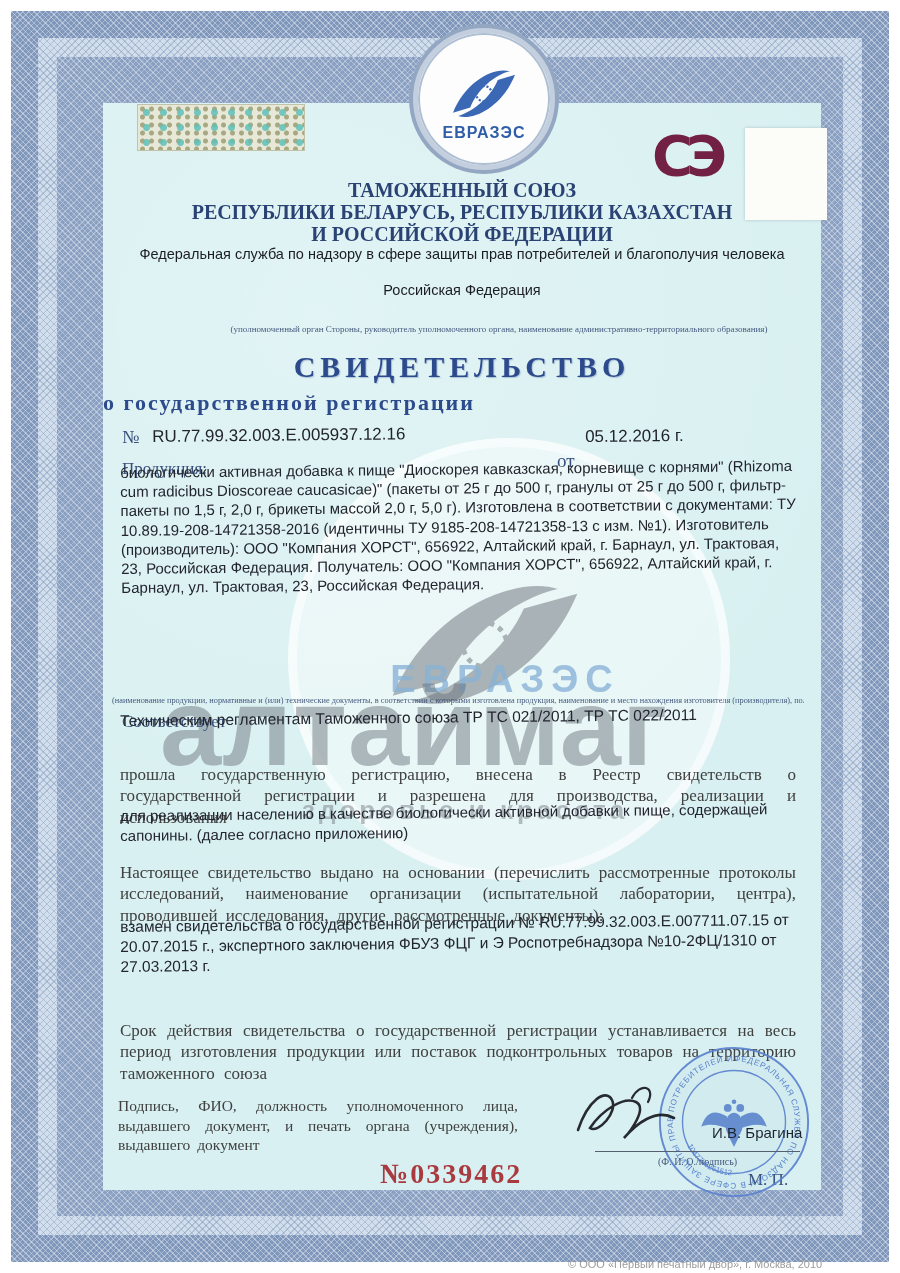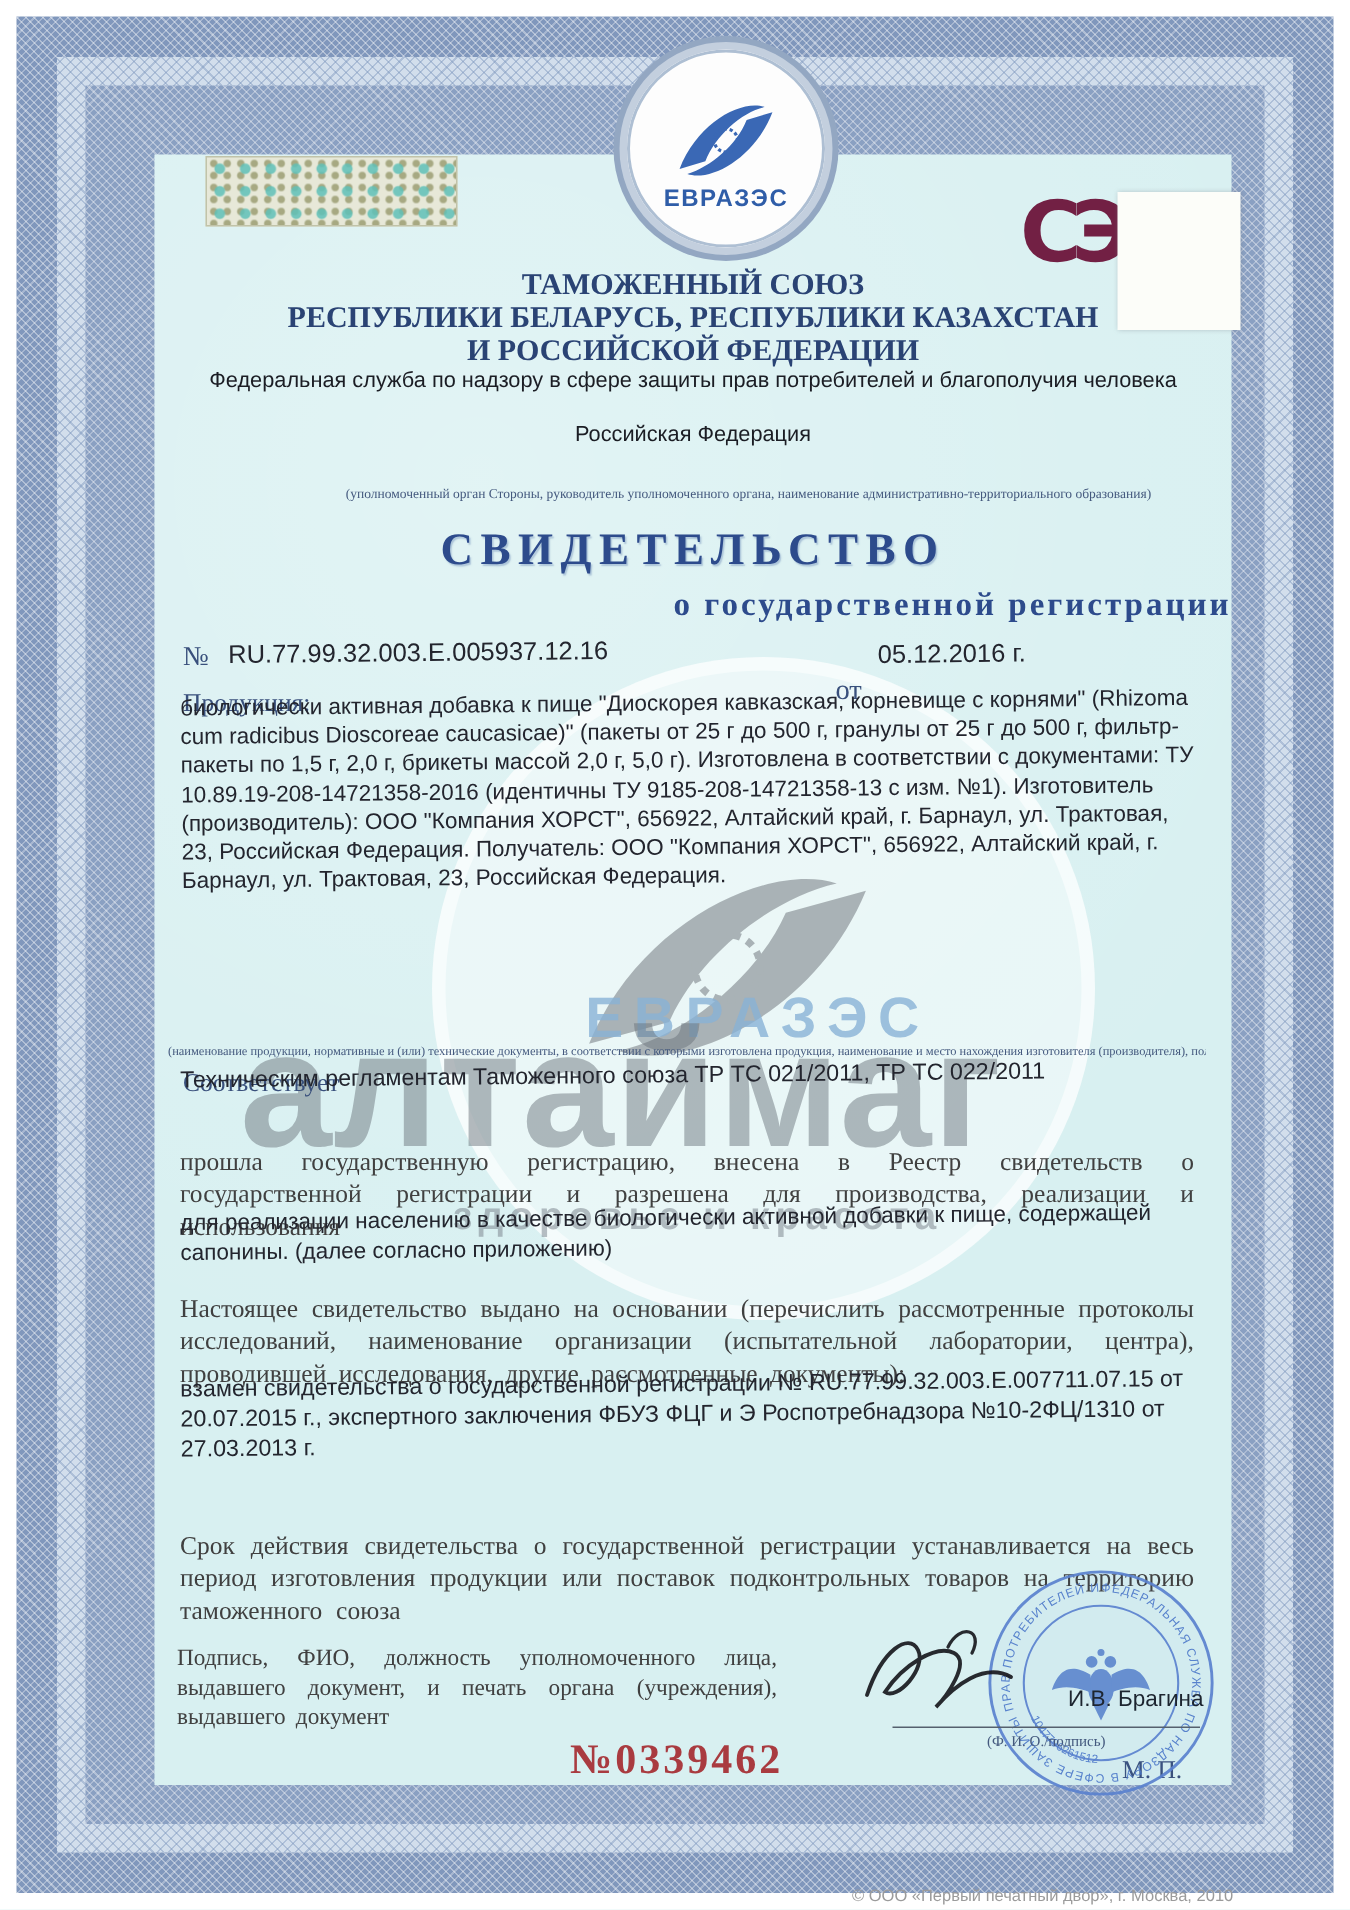--- a/index.html
+++ b/index.html
@@ -44,21 +44,21 @@
   .holo-strip { position:absolute; left:137px; top:104px; width:168px; height:47px; z-index:6;
     background-color:#e9e7d4;
     background-image:
       radial-gradient(circle, rgba(73,184,174,.85) 3px, transparent 4px),
       radial-gradient(circle, rgba(139,138,86,.8) 2px, transparent 3px);
     background-size:17px 15px, 9px 8px;
     border:1px solid #bcbb9d; opacity:.85; }
 
   .se-logo { position:absolute; left:652px; top:128px; z-index:6;
     font-family:"DejaVu Sans", sans-serif; font-weight:900; font-size:56px; line-height:1;
-    color:#722044; letter-spacing:-7px;margin-left:28px; }
+    color:#722044; letter-spacing:-7px; }
 
   .holo-square { position:absolute; left:745px; top:128px; width:82px; height:92px;
     background:#fcfdf9; z-index:6; box-shadow:0 0 3px rgba(120,130,140,.4); }
 
   
   .wm-circle { position:absolute; left:288px; top:438px; width:442px; height:442px;
     border-radius:50%; background:rgba(255,255,255,.42);
     border:9px solid rgba(255,255,255,.55); z-index:1; }
   .wm-swoosh { position:absolute; left:330px; top:555px; width:310px; height:170px; opacity:.5; z-index:1; }
   .wm-eurasec { position:absolute; left:285px; top:658px; width:440px; text-align:center; z-index:1;
@@ -79,21 +79,21 @@
     font-weight:bold; color:#2a4374; font-size:20px; }
   .hdr-sans { left:103px; width:718px; text-align:center; font-family:"Liberation Sans", sans-serif;
     color:#1b1d24; font-size:14.5px; }
 
   .caption { font-family:"Liberation Serif", serif; color:#44597e; font-size:9px;
     white-space:nowrap; overflow:hidden; }
 
   .title-main { left:103px; width:718px; text-align:center; font-family:"Liberation Serif", serif;
     font-weight:bold; font-size:30px; letter-spacing:5px; color:#2d4b8c;
     text-shadow:1px 1px 1px rgba(120,150,190,.5); }
-  .title-sub { left:103px; width:718px; text-align:right; font-family:"Liberation Serif", serif;
+  .title-sub { left:103px; width:718px; text-align:left; font-family:"Liberation Serif", serif;
     font-weight:bold; font-size:22px; letter-spacing:2px; color:#2d4b8c; }
 
   .para-serif { font-family:"Liberation Serif", serif; color:#404040; font-size:17px;
     line-height:1.26; text-align:justify; word-spacing:6px; }
 
   .serial { font-family:"Liberation Serif", serif; font-weight:bold; font-size:28px;
     letter-spacing:2px; color:#a93b40; }
 
   .fio-line { border-top:1px solid #55606e; }
   .footer-note { font-family:"Liberation Sans", sans-serif; font-size:11px; color:#9b9b9b; }

